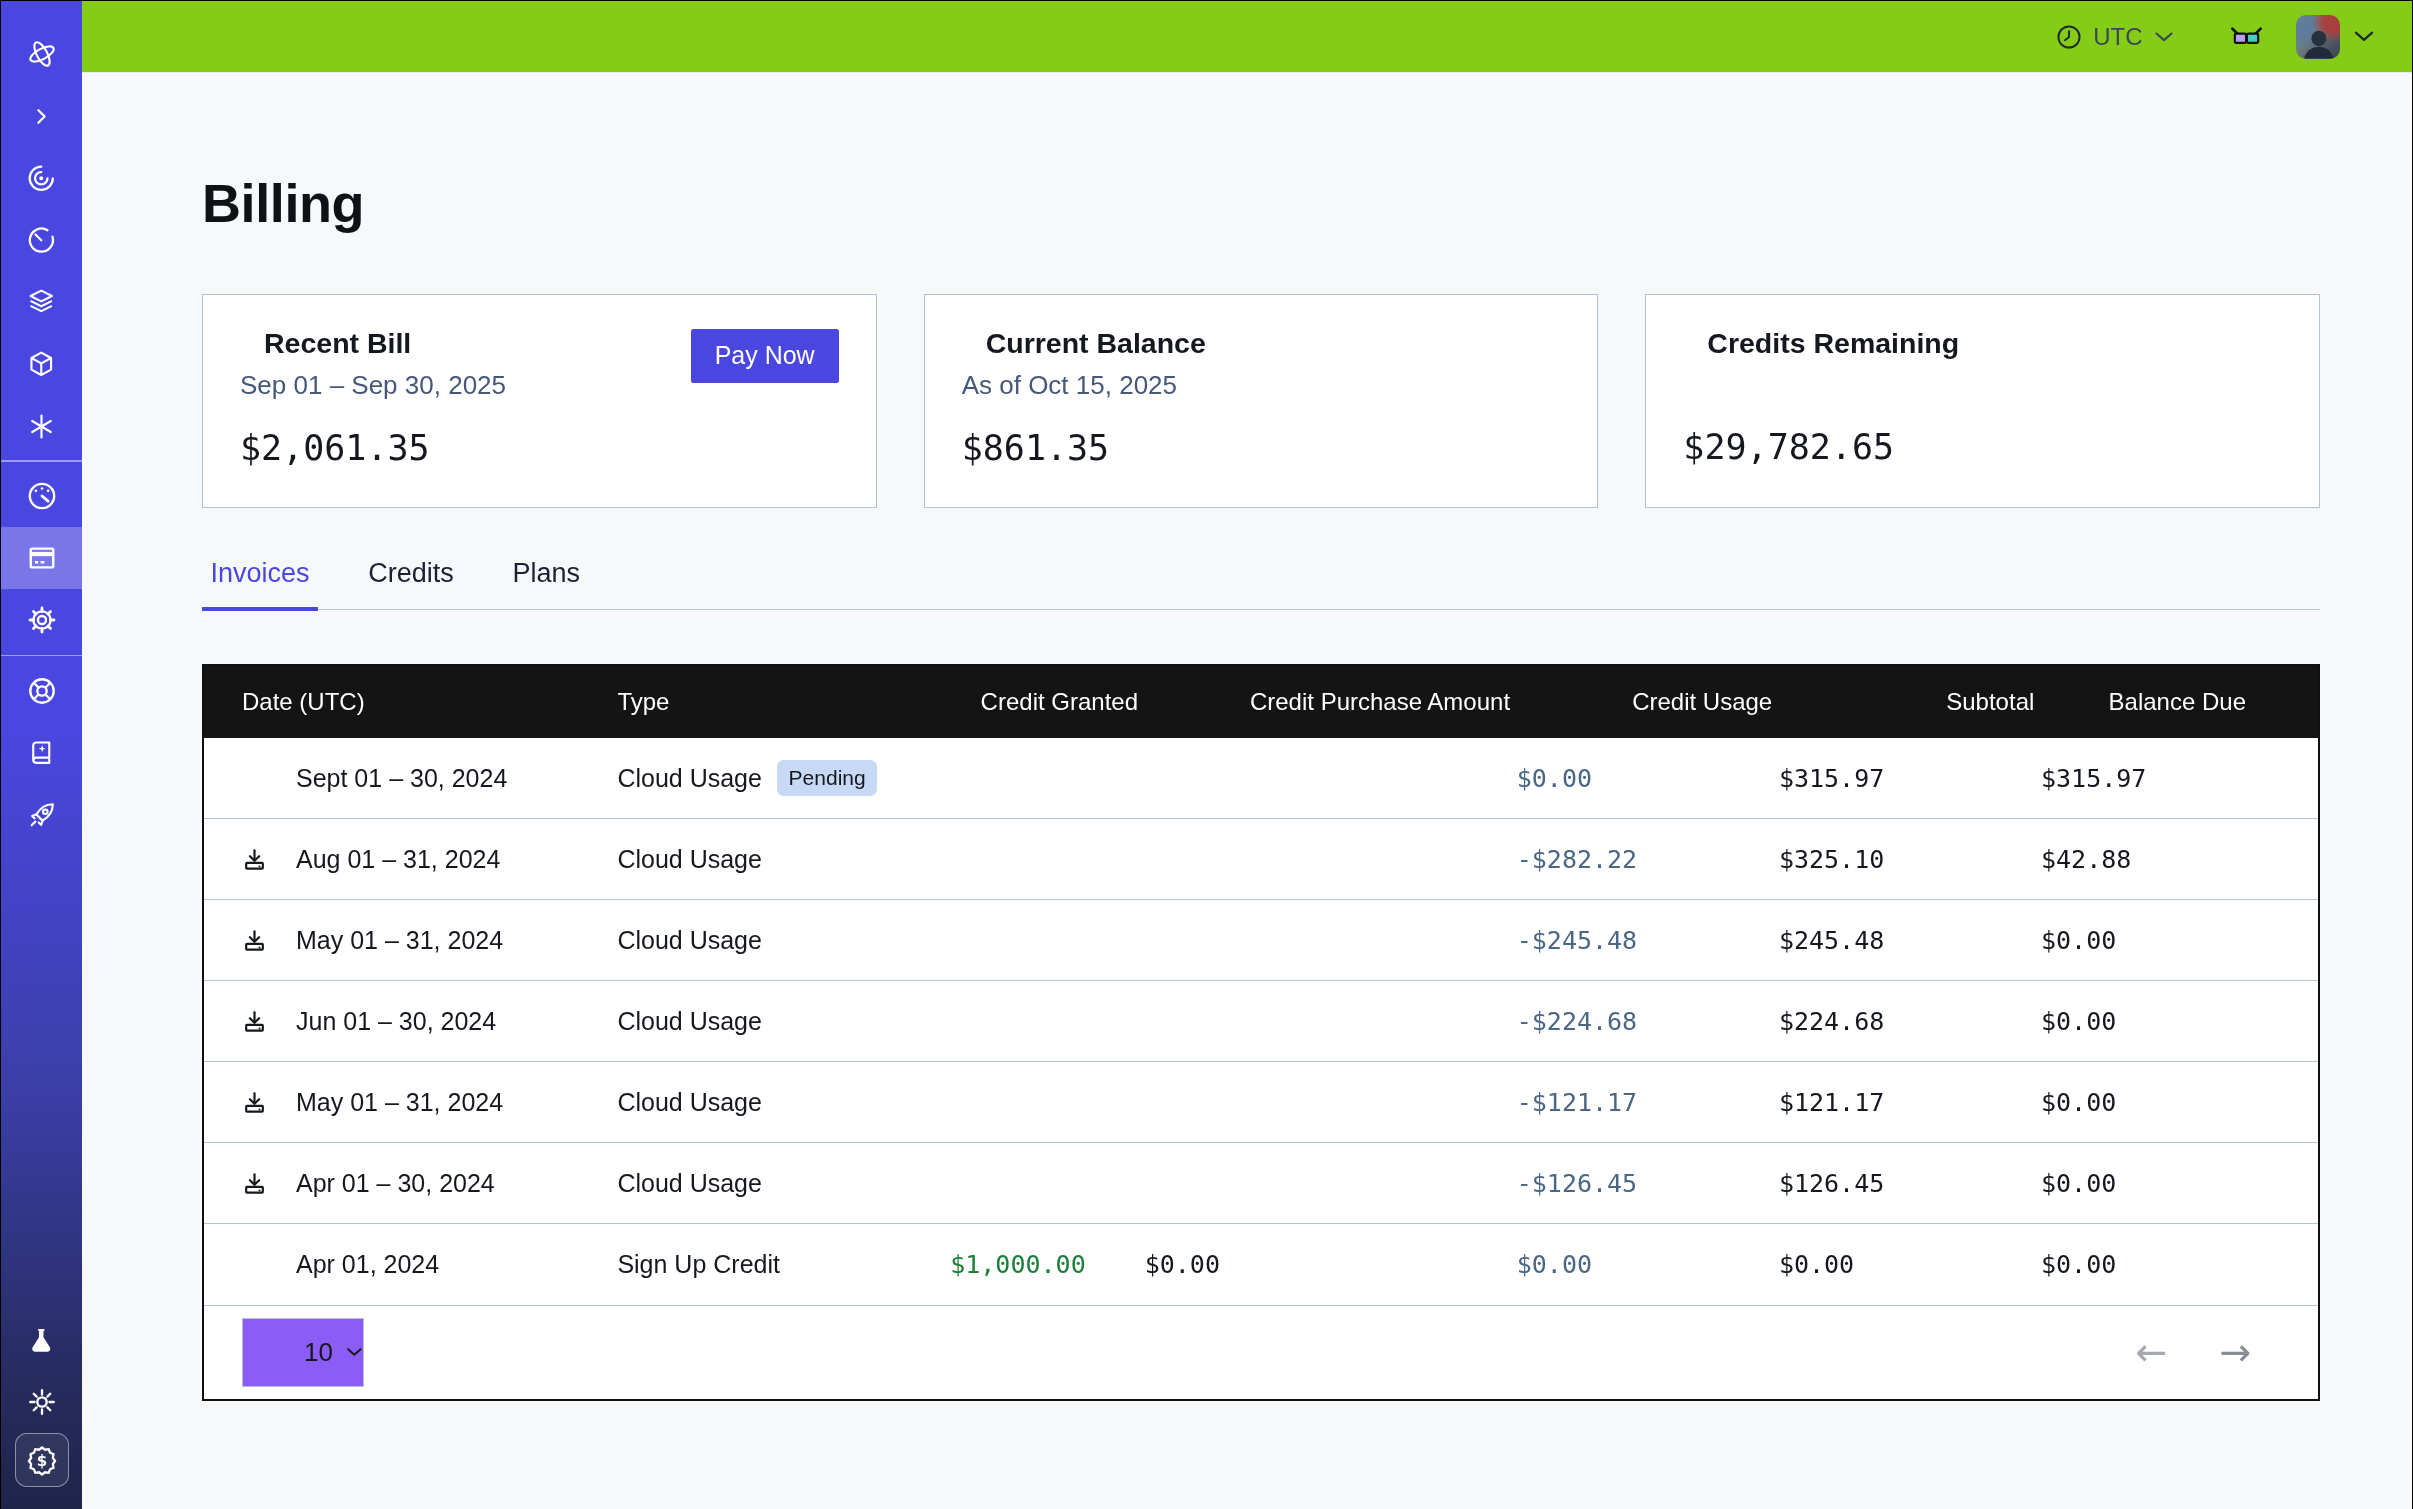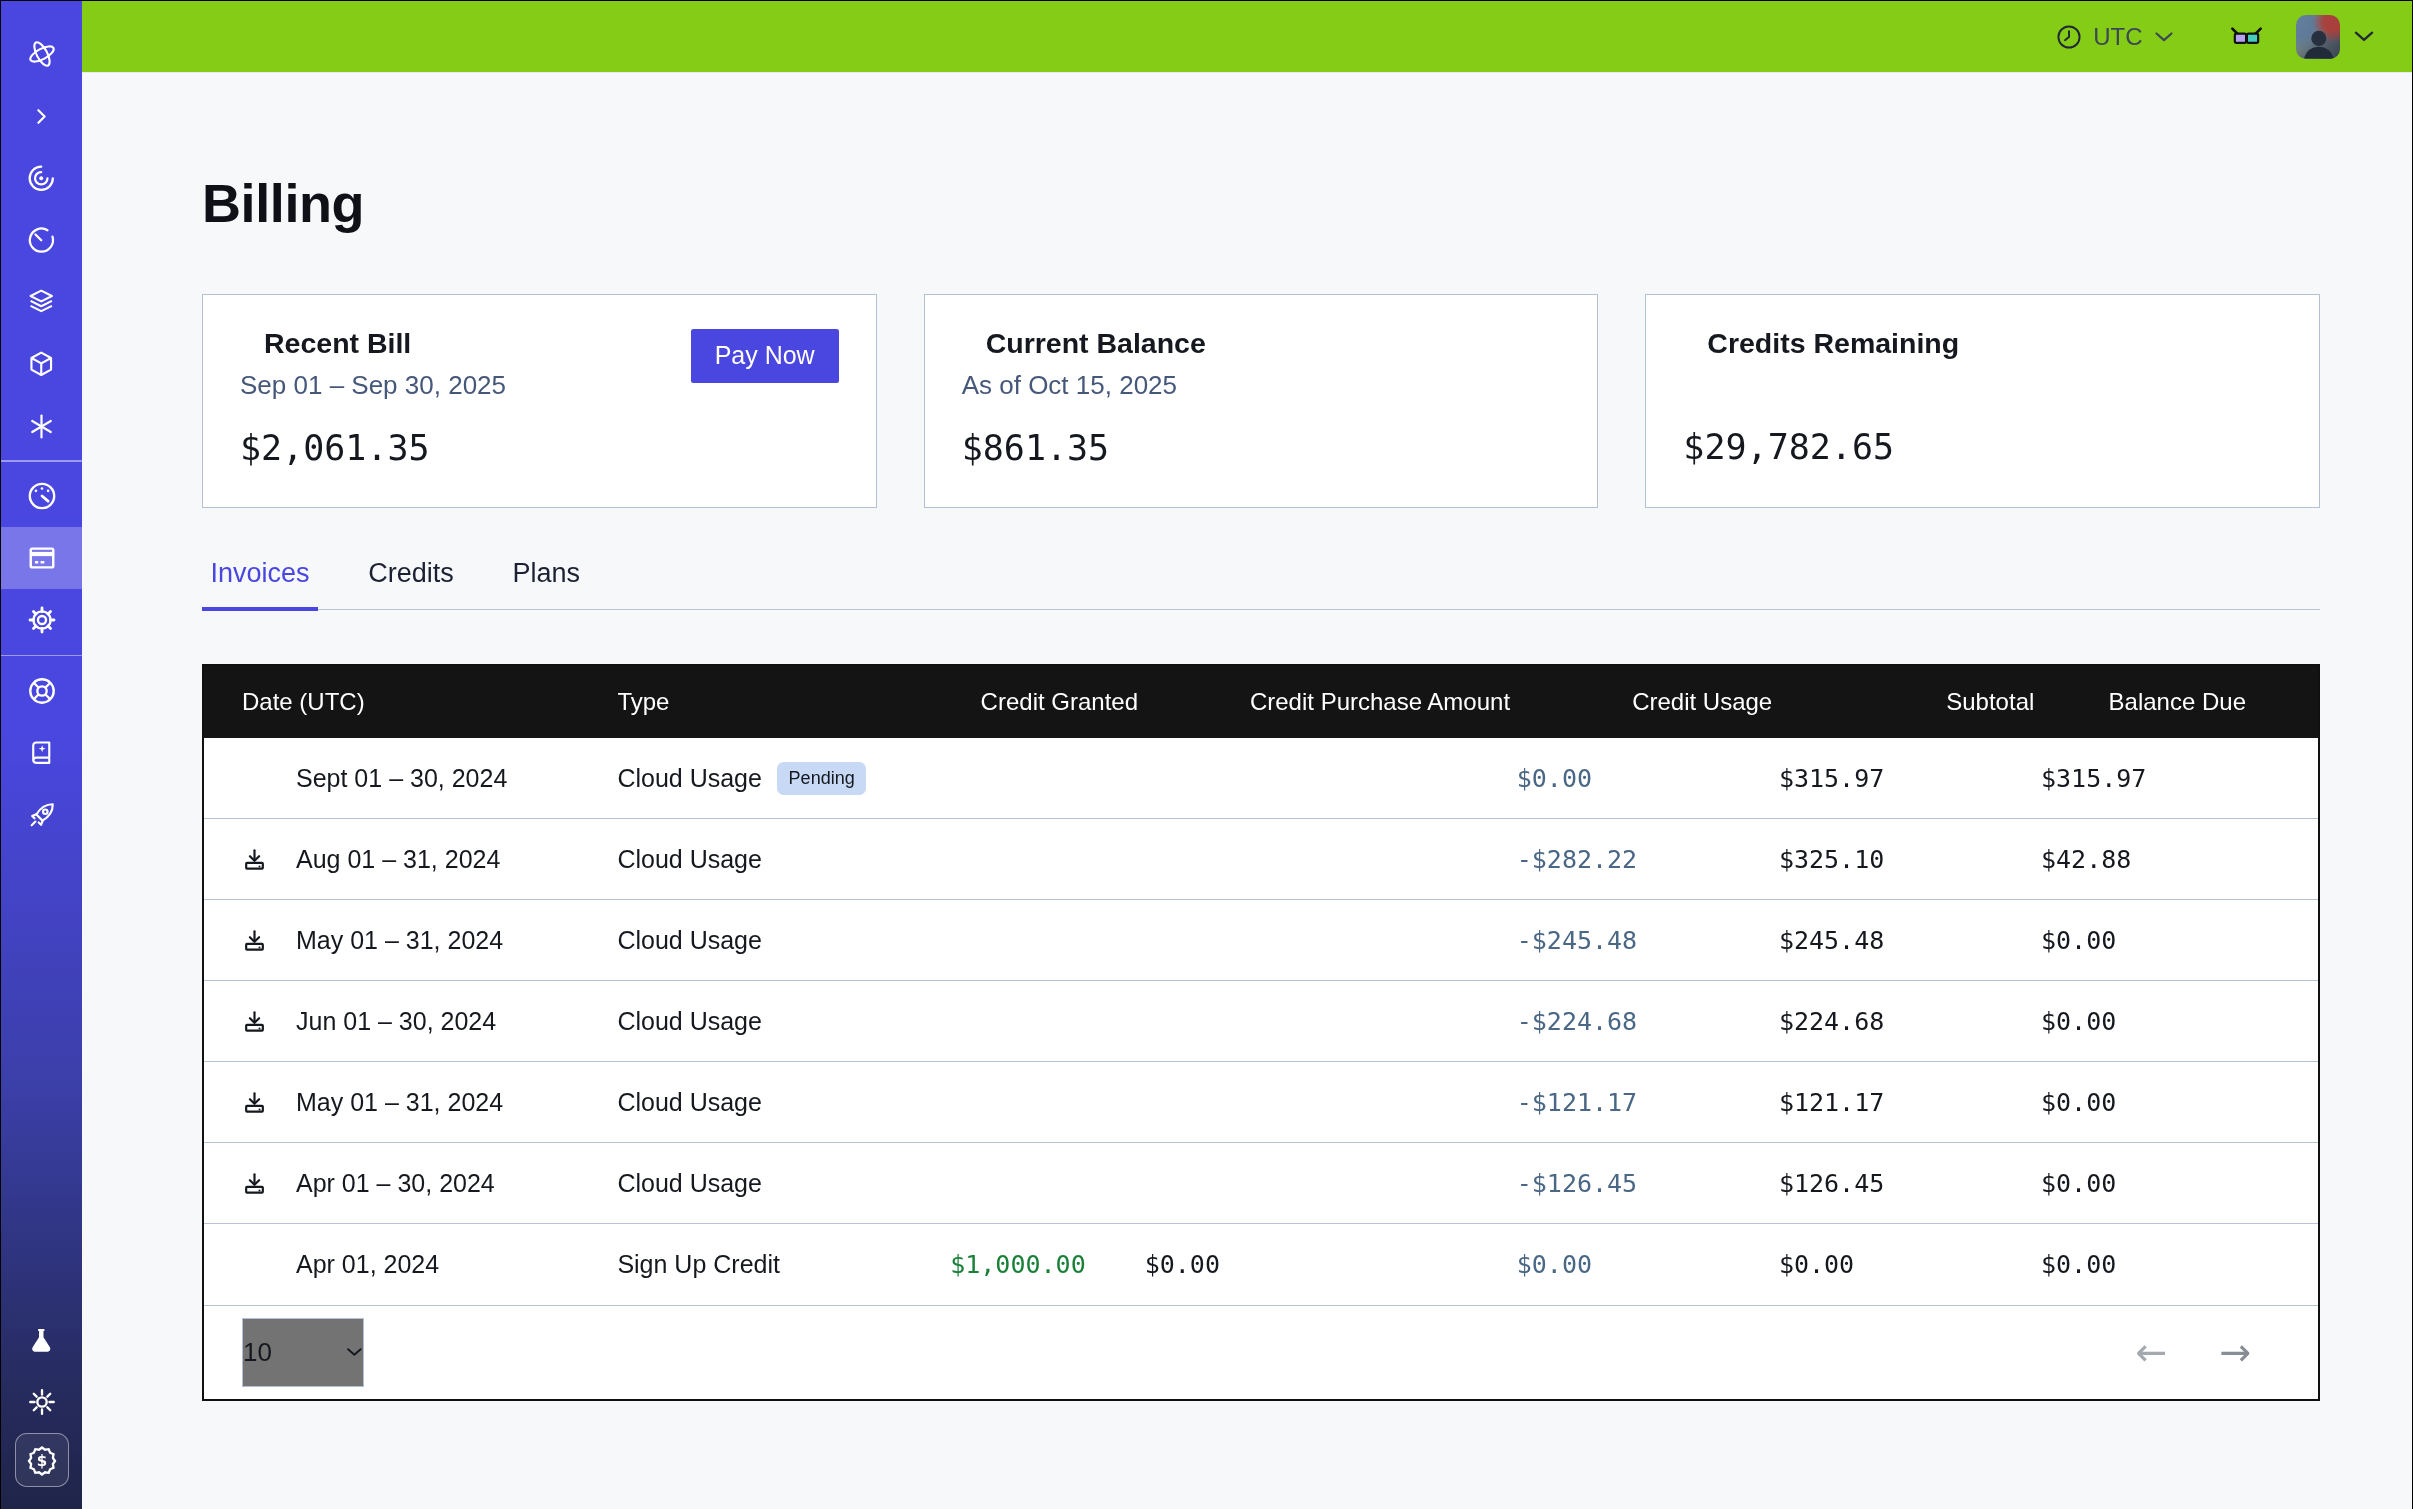--- a/index.html
+++ b/index.html
@@ -82,33 +82,33 @@
   thead th.h-type { padding-left:35px; }
   thead th.h-bd { padding-right:72px; }
   tbody td { height:81px; border-top:1.7px solid #b6c3d8; font-size:25px; color:#15181e; white-space:nowrap; }
   tbody tr:first-child td { border-top:none; }
   td.c-date { padding-left:38px; }
   .date-wrap { display:flex; align-items:center; }
   .dl-slot { width:54px; flex:0 0 54px; display:flex; align-items:center; }
   .dl-btn { cursor:pointer; display:flex; }
   td.c-type { padding-left:35px; }
   .type-wrap { display:flex; align-items:center; gap:15px; }
-  .pill { background:#c7d9f4; color:#15181e; font-size:18px; padding:5.9px 11.7px; border-radius:6.7px; }
+  .pill { background:#c7d9f4; color:#15181e; font-size:21px; padding:5.9px 11.7px; border-radius:6.7px; }
   td.num { font-family:"DejaVu Sans Mono", monospace; padding-right:6.7px; }
   td.cg { color:#1a8038; }
   td.cu { color:#4a6785; }
   td.bd { padding-right:72px; }
   
   .table-footer {
     border-top:1.7px solid #b6c3d8; height:94px; display:flex; align-items:center;
     justify-content:space-between; padding:0 67px 0 38px;
   }
   .page-size {
-    width:122px; height:69px; border:1.7px solid #b3c0d8; background:#737373; display:flex;
-    align-items:center; justify-content:space-between; gap:13.4px; font-size:26px; color:#15181e; cursor:pointer;
+    width:122px; height:69px; border:1.7px solid #b3c0d8; background:#8b5cf6; display:flex;
+    align-items:center; justify-content:flex-end; gap:13.4px; font-size:26px; color:#15181e; cursor:pointer;
   }
   .pager { display:flex; align-items:center; gap:52px; }
   .pager .arrow { font-size:38px; font-family:"DejaVu Sans", sans-serif; cursor:pointer; line-height:1; }
   .arrow.prev { color:#a4a9b0; }
   .arrow.next { color:#878d95; }
 </style>
 </head>
 <body>
 
 <div class="screen">

